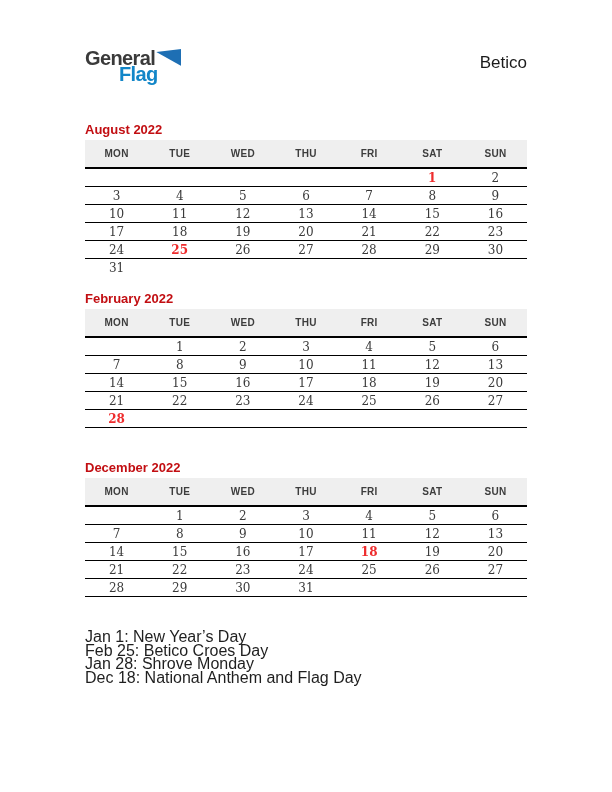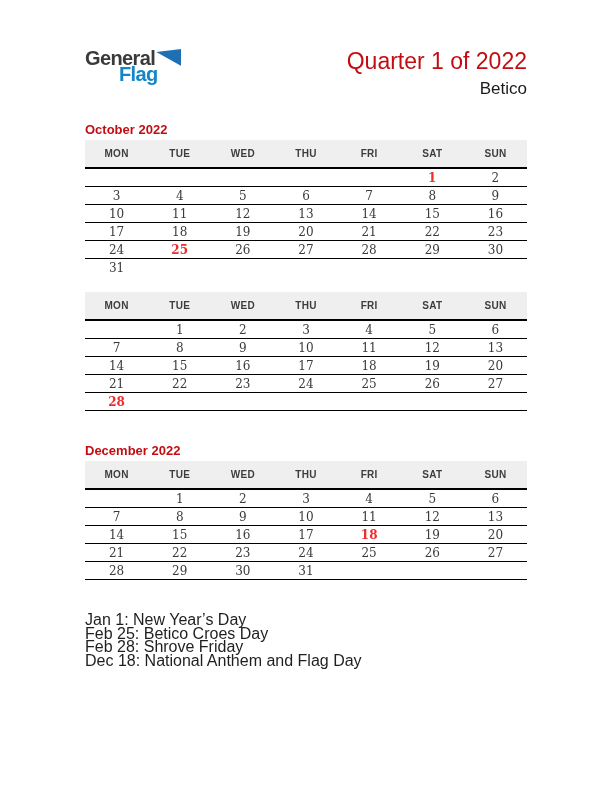--- a/index.html
+++ b/index.html
@@ -59,28 +59,27 @@
 
   <div class="top">
     <div class="logo">
       <div class="logo-line1">
         <span>General</span>
         <span class="logo-triangle"></span>
       </div>
       <div class="logo-line2">Flag</div>
     </div>
     <div class="title-block">
-      <h1 class="main-title">Quarter 1 of 2022</h1>
       <div class="subtitle">Betico</div>
     </div>
   </div>
 
   <div id="months">
       <section class="month">
-        <h2 class="month-title">October 2022</h2>
+        <h2 class="month-title">August 2022</h2>
         <table class="cal">
           <thead>
             <tr>
               <th>MON</th>
               <th>TUE</th>
               <th>WED</th>
               <th>THU</th>
               <th>FRI</th>
               <th>SAT</th>
               <th>SUN</th>
@@ -138,20 +137,21 @@
               <td></td>
               <td></td>
               <td></td>
               <td></td>
               <td></td>
             </tr>
           </tbody>
         </table>
       </section>
       <section class="month">
+        <h2 class="month-title">February 2022</h2>
         <table class="cal">
           <thead>
             <tr>
               <th>MON</th>
               <th>TUE</th>
               <th>WED</th>
               <th>THU</th>
               <th>FRI</th>
               <th>SAT</th>
               <th>SUN</th>
@@ -285,17 +285,17 @@
               <td></td>
             </tr>
           </tbody>
         </table>
       </section>
     </div>
 
   <div class="notes" id="notes">
       <div>Jan 1: New Year’s Day</div>
       <div>Feb 25: Betico Croes Day</div>
-      <div>Feb 28: Shrove Friday</div>
+      <div>Jan 28: Shrove Monday</div>
       <div>Dec 18: National Anthem and Flag Day</div>
     </div>
 
 </div>
 
 </body></html>

